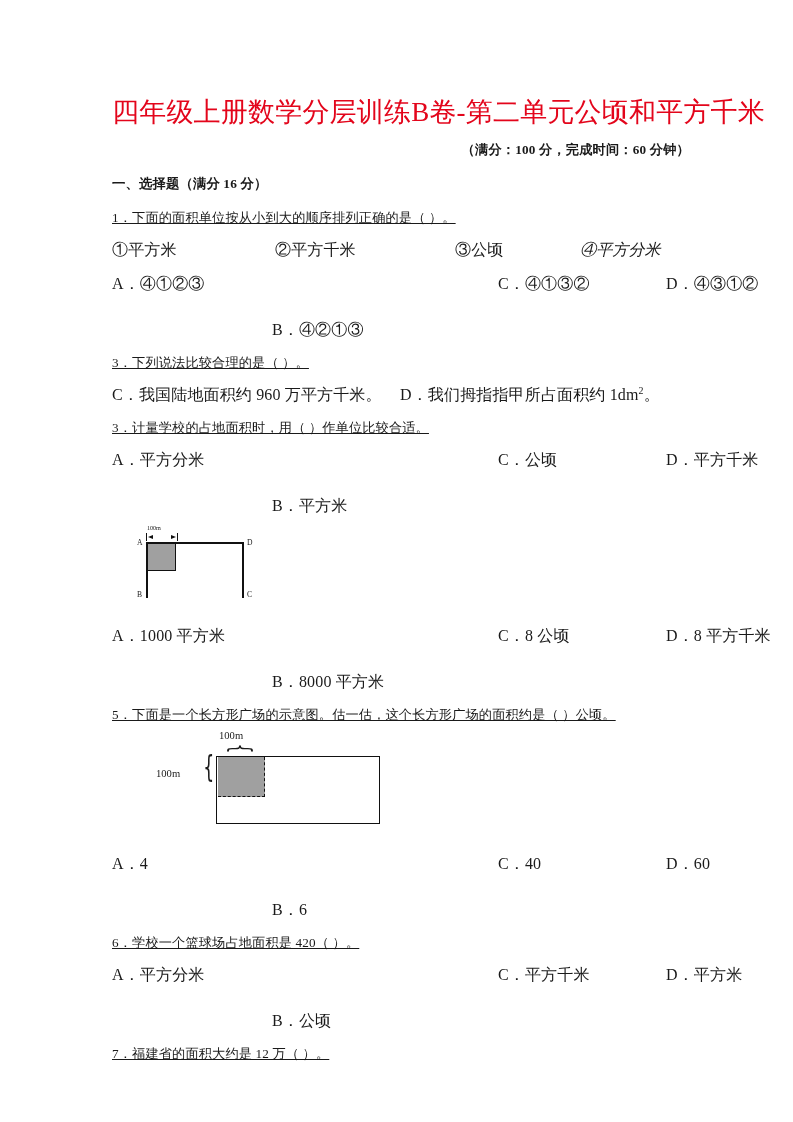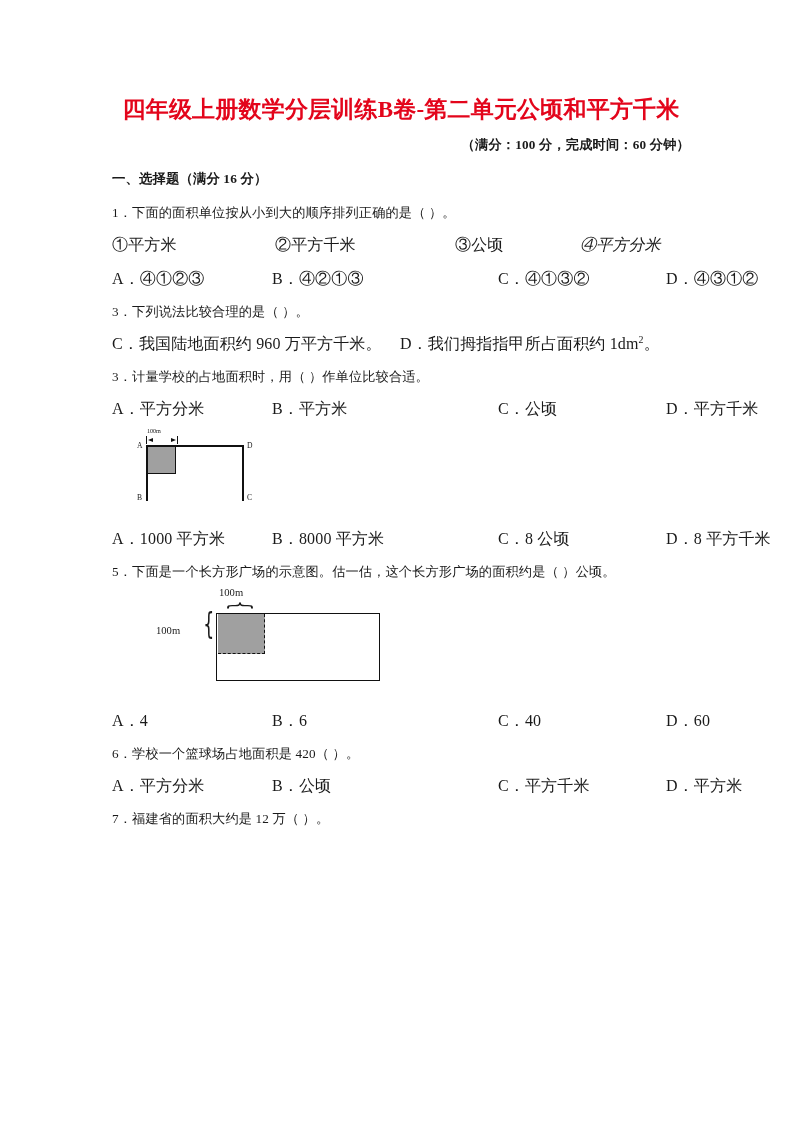--- a/index.html
+++ b/index.html
@@ -22,23 +22,23 @@
     width: 793px;
     height: 1122px;
     box-sizing: border-box;
     padding: 0 103px 0 112px;
   }
 
   
   .doc-title {
     margin: 0;
     padding-top: 96px;
-    text-align: center;
-    font-size: 23px;
-    font-weight: bold;
+    text-align: left;
+    font-size: 27px;
+    font-weight: normal;
     letter-spacing: 0.2px;
     line-height: 1.25;
     white-space: nowrap;
   }
   .doc-subtitle {
     margin: 0;
     padding-top: 11px;
     text-align: right;
     font-size: 13.2px;
     font-weight: bold;
@@ -54,37 +54,38 @@
     letter-spacing: 0.1px;
   }
 
   
   .q-stem {
     font-size: 13.2px;
     line-height: 1;
     padding-top: 18px;
     letter-spacing: 0.15px;
     white-space: nowrap;
+    text-decoration: underline;
   }
 
   
   .opt-row {
     display: flex;
     font-size: 16px;
     padding-top: 18px;
     letter-spacing: 0.15px;
     line-height: 1;
     white-space: nowrap;
   }
 
   .opt { flex: 0 0 auto; }
 
   
   .c4 > .opt:nth-child(1) { width: 160px; }
-  .c4 > .opt:nth-child(2) { width: 180px; }
+  .c4 > .opt:nth-child(2) { width: 180px; margin-top: 46px; }
   .c4 > .opt:nth-child(3) { width: 168px; margin-left: 46px; }
   .c4 > .opt:nth-child(4) { width: auto; font-family: Liberation Serif, serif; }
 
   
   .c4n > .opt:nth-child(1) { width: 163px; }
   .c4n > .opt:nth-child(2) { width: 180px; }
   .c4n > .opt:nth-child(3) { width: 125px; }
   .c4n > .opt:nth-child(4) { width: auto; font-style: italic; }
 
   

